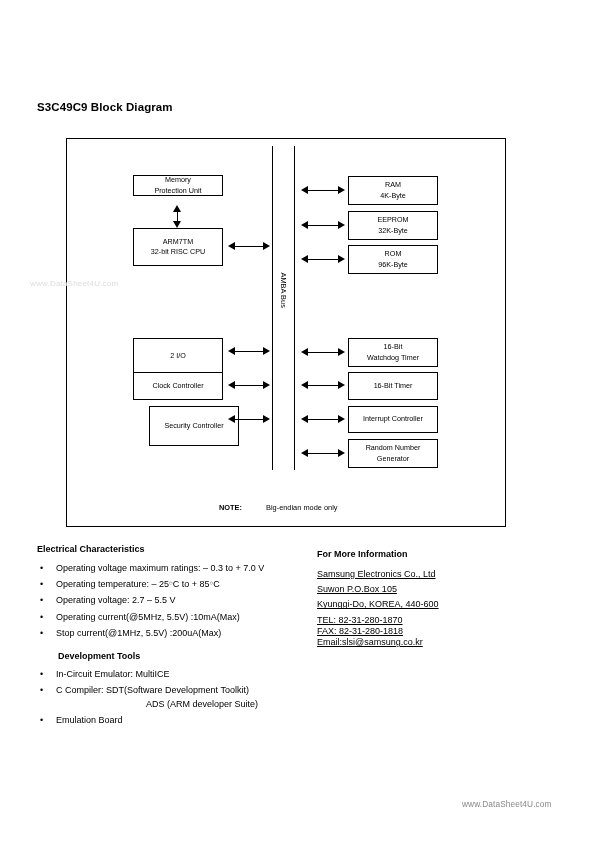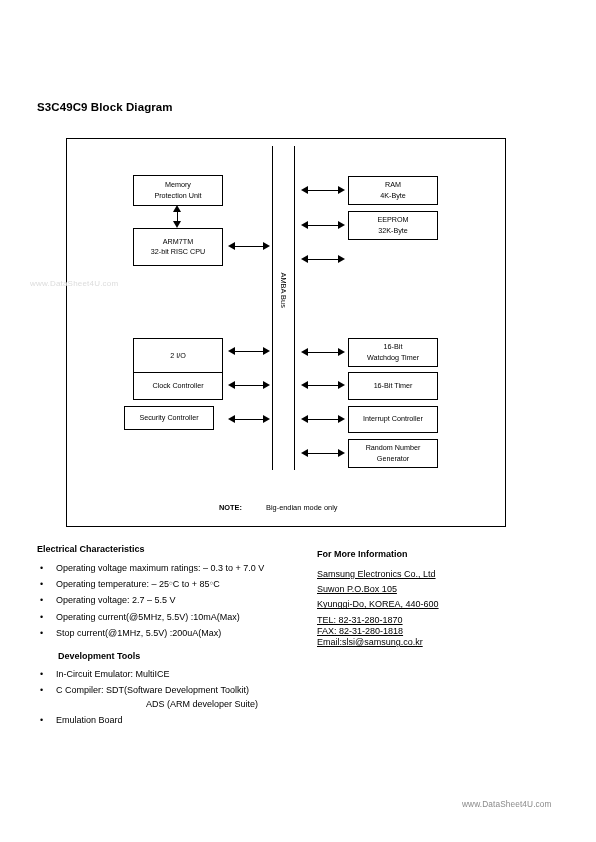--- a/index.html
+++ b/index.html
@@ -34,25 +34,25 @@
     box-sizing:border-box;
     background:#fff;
     display:flex; align-items:center; justify-content:center;
     text-align:center;
     font-size:7.2px;
     line-height:1.45;
   }
   .blk span { display:block; }
 
   
-  .b-mpu      { left:133px; top:175px; width:90px;  height:31px; }
+  .b-mpu      { left:133px; top:175px; width:90px;  height:21px; }
   .b-cpu      { left:133px; top:228px; width:90px;  height:38px; }
   .b-io       { left:133px; top:338px; width:90px;  height:36px; }
   .b-clock    { left:133px; top:372px; width:90px;  height:28px; }
-  .b-security { left:124px; top:406px; width:90px;  height:24px; }
+  .b-security { left:149px; top:406px; width:90px;  height:40px; }
 
   
   .b-ram      { left:348px; top:176px; width:90px;  height:29px; }
   .b-eeprom   { left:348px; top:211px; width:90px;  height:29px; }
   .b-rom      { left:348px; top:245px; width:90px;  height:29px; }
   .b-wdt      { left:348px; top:338px; width:90px;  height:29px; }
   .b-timer    { left:348px; top:372px; width:90px;  height:28px; }
   .b-intc     { left:348px; top:406px; width:90px;  height:27px; }
   .b-rng      { left:348px; top:439px; width:90px;  height:29px; }
 
@@ -212,20 +212,26 @@
       <span>RAM</span>
       <span>4K-Byte</span>
     </div>
   </div>
   <div class="blk b-eeprom">
     <div>
       <span>EEPROM</span>
       <span>32K-Byte</span>
     </div>
   </div>
+  <div class="blk b-rom">
+    <div>
+      <span>ROM</span>
+      <span>96K-Byte</span>
+    </div>
+  </div>
   <div class="blk b-wdt">
     <div>
       <span>16-Bit</span>
       <span>Watchdog Timer</span>
     </div>
   </div>
   <div class="blk b-timer">
     <div>
         <span>16-Bit Timer</span>
       </div>

